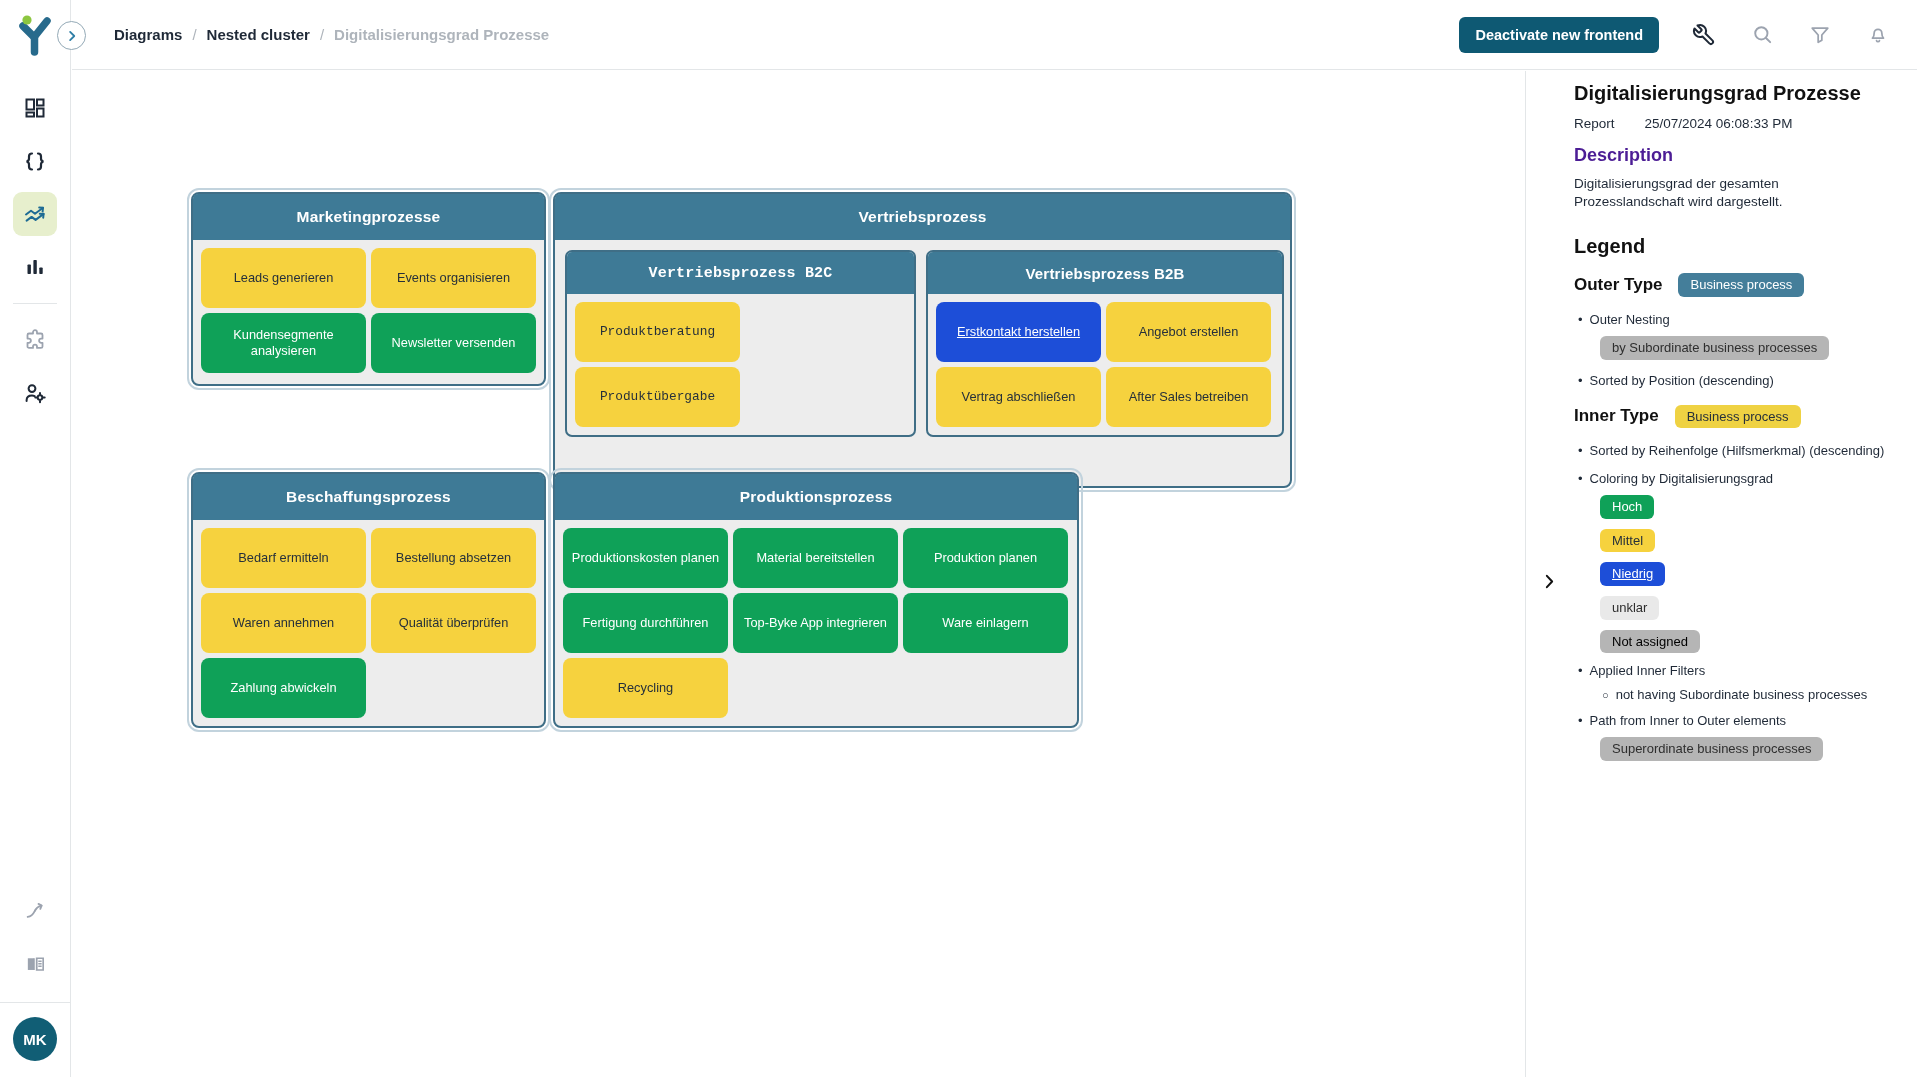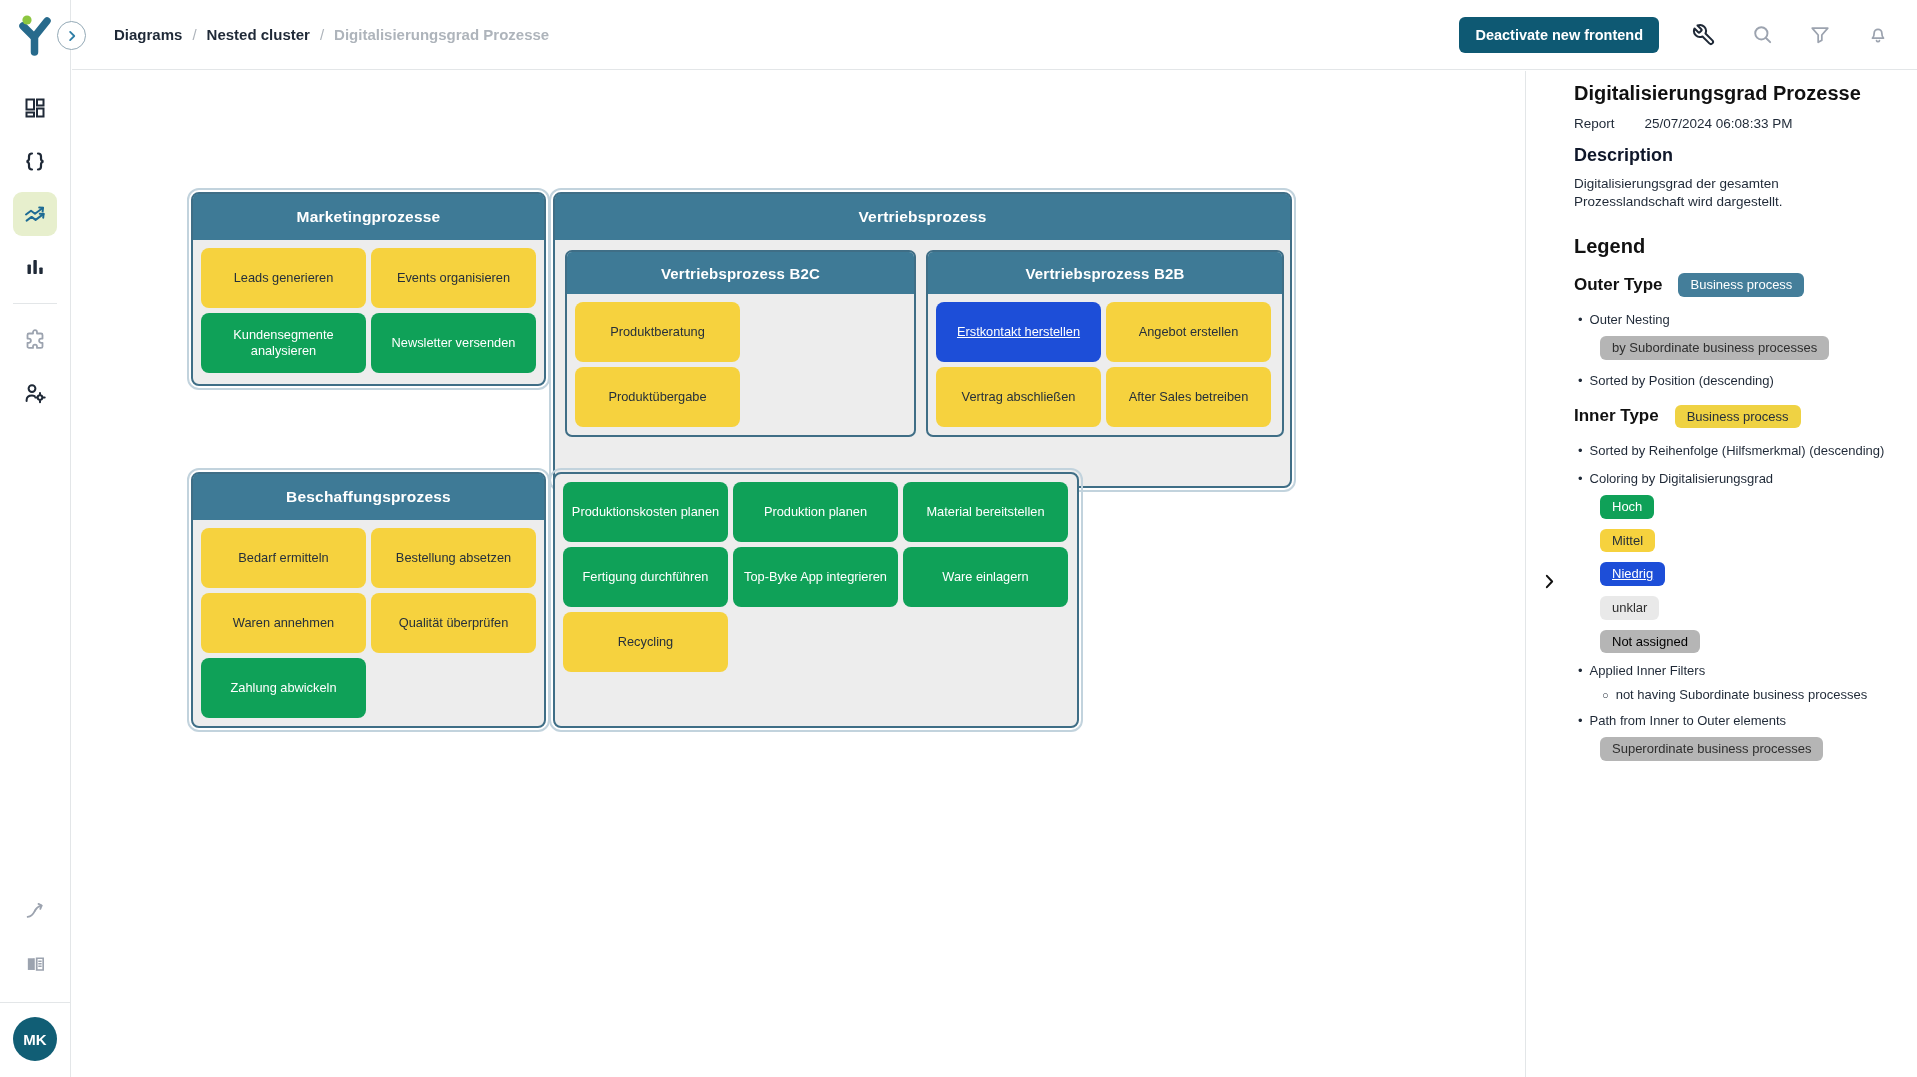--- a/index.html
+++ b/index.html
@@ -94,21 +94,21 @@
   
   .panel {
     position:absolute; left:1525px; top:71px; right:0; bottom:0;
     background:#fff; border-left:1px solid #E3E6E8; display:flex;
   }
   .panel-collapse { width:46px; padding-top:15px; display:flex; justify-content:center; }
   .panel-collapse button { background:none; border:none; cursor:pointer; padding:0; }
   .panel-content { flex:1; padding:11px 18px 0 2px; }
   .panel-title { font-size:20px; font-weight:700; color:#111; margin-bottom:11px; }
   .report-row { display:flex; gap:30px; font-size:13.5px; color:#1f2937; margin-bottom:14px; }
-  .section-h { font-size:18px; font-weight:700; color:#0f172a; margin-bottom:9px; }
+  .section-h { font-size:18px; font-weight:700; color:#4c1d95; margin-bottom:9px; }
   .desc-text { font-size:13.5px; line-height:1.35; max-width:305px; margin-bottom:24px; }
   .legend-h { font-size:20px; font-weight:700; color:#111; margin-bottom:15px; }
   .type-row { display:flex; align-items:center; gap:16px; margin-bottom:15px; }
   .type-label { font-size:17px; font-weight:700; color:#111; }
   .badge {
     display:inline-block; padding:4px 12px; border-radius:6px;
     font-size:13px; line-height:1.2; white-space:nowrap;
   }
   .badge-teal { background:#447E9A; color:#fff; }
   .badge-yellow { background:#EFD243; color:#26303A; }
@@ -252,21 +252,21 @@
       <div class="cell lv-mittel">Leads generieren</div>
       <div class="cell lv-mittel">Events organisieren</div>
       <div class="cell lv-hoch">Kundensegmente analysieren</div>
       <div class="cell lv-hoch">Newsletter versenden</div>
     </div>
   </div>
 
   <div class="cluster" style="left:481px; top:121px; width:739px; height:296px;">
     <div class="cluster-header">Vertriebsprozess</div>
     <div class="vertrieb-body">
-      <div class="cluster nested" style="width:351px; height:187px;">
+      <div class="cluster nested" style="width:351px; height:187px;font-family:Liberation Mono, monospace;">
         <div class="cluster-header">Vertriebsprozess B2C</div>
         <div class="cluster-body">
           <div class="cell lv-mittel">Produktberatung</div>
           <div class="cell lv-mittel">Produktübergabe</div>
         </div>
       </div>
       <div class="cluster nested" style="width:358px; height:187px;">
         <div class="cluster-header">Vertriebsprozess B2B</div>
         <div class="cluster-body">
           <div class="cell lv-niedrig">Erstkontakt herstellen</div>
@@ -283,24 +283,25 @@
     <div class="cluster-body">
       <div class="cell lv-mittel">Bedarf ermitteln</div>
       <div class="cell lv-mittel">Bestellung absetzen</div>
       <div class="cell lv-mittel">Waren annehmen</div>
       <div class="cell lv-mittel">Qualität überprüfen</div>
       <div class="cell lv-hoch">Zahlung abwickeln</div>
     </div>
   </div>
 
   <div class="cluster" style="left:481px; top:401px; width:526px; height:256px;">
+    <div class="cluster-header">Produktionsprozess</div>
     <div class="cluster-body">
       <div class="cell lv-hoch">Produktionskosten planen</div>
+      <div class="cell lv-hoch">Material bereitstellen</div>
       <div class="cell lv-hoch">Produktion planen</div>
-      <div class="cell lv-hoch">Material bereitstellen</div>
       <div class="cell lv-hoch">Fertigung durchführen</div>
       <div class="cell lv-hoch">Top-Byke App integrieren</div>
       <div class="cell lv-hoch">Ware einlagern</div>
       <div class="cell lv-mittel">Recycling</div>
     </div>
   </div>
 </div>
 
 <div class="panel">
   <div class="panel-collapse">

